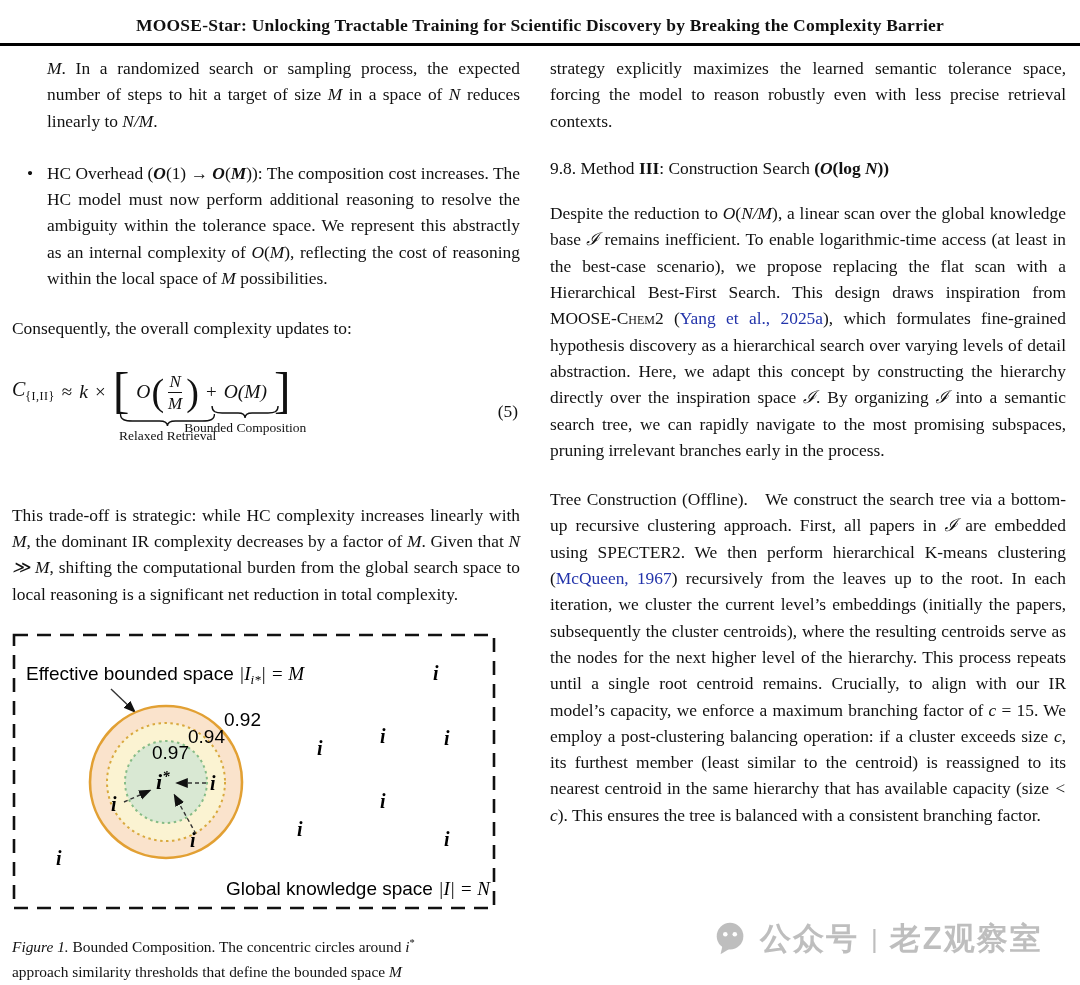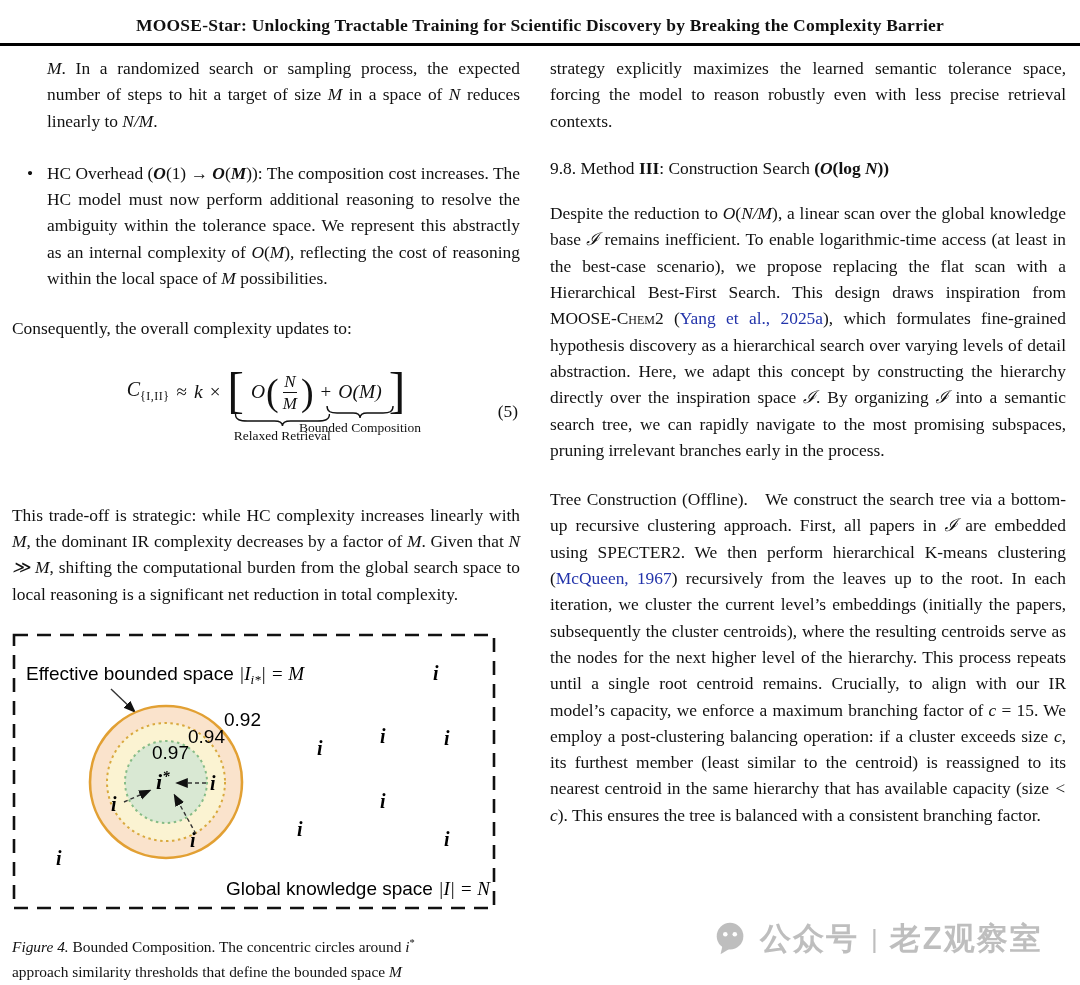--- a/index.html
+++ b/index.html
@@ -27,21 +27,21 @@
   .s-sup { vertical-align:super; font-size:.68em; }
 
   .indent { margin-left:35px; }
   .bullet-item { position:relative; margin-top:26px; padding-left:35px; }
   .bullet-glyph { position:absolute; left:15px; top:0; }
   .p-conseq { margin-top:24px; }
   .p-trade  { margin-top:26px; }
 
   
   .equation { position:relative; margin-top:16px; height:118px; }
-  .eq-body { display:flex; justify-content:center; align-items:center; gap:7px; font-size:19.5px; padding-top:14px; }
+  .eq-body { display:flex; align-items:center; gap:7px; font-size:19.5px; padding-top:14px; }
   .eq-lhs .s-m { font-size:20px; }
   .eq-sub { font-size:12px; vertical-align:-4px; letter-spacing:.5px; }
   .eq-op { font-size:19px; }
   .eq-bracket { font-size:50px; font-weight:300; line-height:0; transform:translateY(-2px); }
   .eq-term { position:relative; display:flex; flex-direction:column; align-items:center; }
   .eq-term-top { display:flex; align-items:center; gap:1px; font-size:19.5px; }
   .eq-paren { font-size:38px; font-weight:300; line-height:0; }
   .eq-frac { display:inline-flex; flex-direction:column; align-items:center; font-size:17px; line-height:19px; padding:0 3px; }
   .eq-fracbar { width:100%; height:1.3px; background:#111; margin:1px 0; }
   .eq-under { position:absolute; top:100%; left:50%; transform:translateX(-50%); display:flex; flex-direction:column; align-items:center; width:max-content; }
@@ -170,21 +170,21 @@
         <text x="432" y="112" class="fig-math" font-size="20" font-weight="600">i</text>
         <text x="368" y="175" class="fig-math" font-size="20" font-weight="600">i</text>
         <text x="285" y="203" class="fig-math" font-size="20" font-weight="600">i</text>
         <text x="432" y="213" class="fig-math" font-size="20" font-weight="600">i</text>
         <text x="44" y="232" class="fig-math" font-size="20" font-weight="600">i</text>
 
         <text x="478" y="262" text-anchor="end" class="fig-sans" font-size="19"><tspan>Global knowledge space </tspan><tspan class="fig-math">|I| = N</tspan></text>
       </svg>
     </div>
 
-    <p class="fig-caption"><span><span class="s-m">Figure 4.</span><span class="s-n"> Bounded Composition. The concentric circles around </span><span class="s-m">i</span><span class="s-sup">*</span></span><br><span><span class="s-n">approach similarity thresholds that define the bounded space </span><span class="s-m">M</span></span></p>
+    <p class="fig-caption"><span><span class="s-m">Figure 1.</span><span class="s-n"> Bounded Composition. The concentric circles around </span><span class="s-m">i</span><span class="s-sup">*</span></span><br><span><span class="s-n">approach similarity thresholds that define the bounded space </span><span class="s-m">M</span></span></p>
   </div>
 
   <div class="col col-right">
     <p class="p-right1"><span class="s-n">strategy explicitly maximizes the learned semantic tolerance space, forcing the model to reason robustly even with less precise retrieval contexts.</span></p>
     <h3 class="h-sec"><span class="s-b">9.8. Method </span><span class="s-n">III</span><span class="s-b">: Construction Search </span><span class="s-n">(</span><span class="s-m">O</span><span class="s-n">(log </span><span class="s-m">N</span><span class="s-n">))</span></h3>
     <p class="p-despite"><span class="s-n">Despite the reduction to </span><span class="s-m">O</span><span class="s-n">(</span><span class="s-m">N/M</span><span class="s-n">)</span><span class="s-n">, a linear scan over the global knowledge base </span><span class="s-m">ℐ</span><span class="s-n"> remains inefficient.  To enable logarithmic-time access (at least in the best-case scenario), we propose replacing the flat scan with a </span><span class="s-b">Hierarchical Best-First Search</span><span class="s-n">. This design draws inspiration from MOOSE-</span><span class="s-sc">Chem</span><span class="s-n">2 (</span><span class="s-link">Yang et al., 2025a</span><span class="s-n">), which formulates fine-grained hypothesis discovery as a hierarchical search over varying levels of detail abstraction.  Here, we adapt this concept by constructing the hierarchy directly over the inspiration space </span><span class="s-m">ℐ</span><span class="s-n">. By organizing </span><span class="s-m">ℐ</span><span class="s-n"> into a semantic search tree, we can rapidly navigate to the most promising subspaces, pruning irrelevant branches early in the process.</span></p>
     <p class="p-tree"><span class="s-b">Tree Construction (Offline).</span><span class="s-n"> We construct the search tree via a bottom-up recursive clustering approach. First, all papers in </span><span class="s-m">ℐ</span><span class="s-n"> are embedded using SPECTER2. We then perform hierarchical K-means clustering (</span><span class="s-link">McQueen, 1967</span><span class="s-n">) recursively from the leaves up to the root. In each iteration, we cluster the current level’s embeddings (initially the papers, subsequently the cluster centroids), where the resulting centroids serve as the nodes for the next higher level of the hierarchy. This process repeats until a single root centroid remains. Crucially, to align with our IR model’s capacity, we enforce a maximum branching factor of </span><span class="s-m">c</span><span class="s-n"> = 15.  We employ a post-clustering </span><span class="s-b">balancing operation</span><span class="s-n">: if a cluster exceeds size </span><span class="s-m">c</span><span class="s-n">, its furthest member (least similar to the centroid) is reassigned to its nearest centroid in the same hierarchy that has available capacity (size </span><span class="s-m">&lt; c</span><span class="s-n">). This ensures the tree is balanced with a consistent branching factor.</span></p>
   </div>
 
   <div class="watermark">

